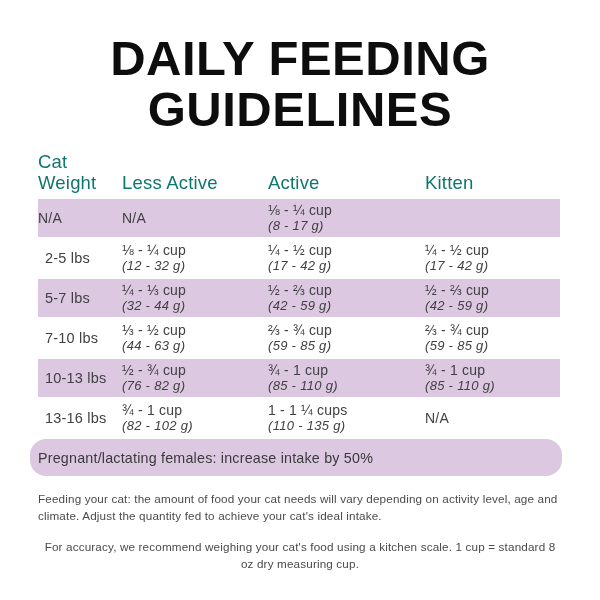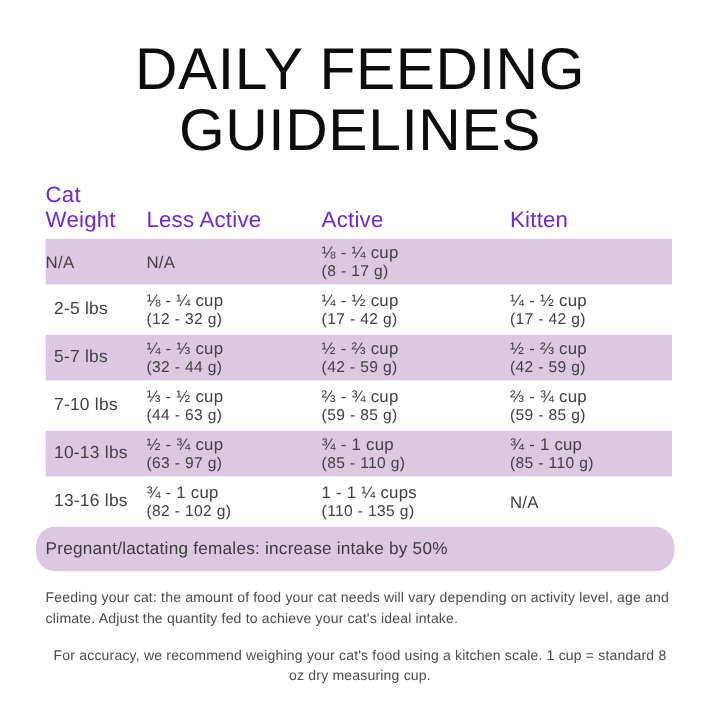--- a/index.html
+++ b/index.html
@@ -10,38 +10,38 @@
   }
   *{margin:0;padding:0;box-sizing:border-box;}
   html,body{width:600px;height:600px;background:#ffffff;overflow:hidden;}
   body{font-family:"Liberation Sans","DejaVu Sans",sans-serif;color:var(--bodytxt);}
 
   .title{
     margin-top:33px;
     text-align:center;
     font-size:49px;
     line-height:51px;
-    font-weight:400;
+    font-weight:700;
     letter-spacing:0.5px;
     color:var(--title);
   }
   .title span{display:block;}
 
   .table{
     margin:16px 0 0 38px;
     width:522px;
   }
   .thead{
     display:grid;
     grid-template-columns:84px 146px 157px 135px;
     align-items:end;
     padding-bottom:6px;
     font-size:18.5px;
     line-height:21px;
-    color:#6d28d9;
+    color:#0f766e;
     letter-spacing:0.2px;
   }
   .th-weight span{display:block;}
 
   .row{
     display:grid;
     grid-template-columns:84px 146px 157px 135px;
     height:38px;
     margin-bottom:2px;
     align-items:stretch;
@@ -49,21 +49,21 @@
   .row.shaded{background:var(--stripe);}
   .cell{
     display:flex;
     flex-direction:column;
     justify-content:center;
     font-size:14px;
     line-height:16.5px;
     letter-spacing:0.2px;
   }
   .cell.weight{padding-left:7px;font-size:14.5px;}
-  .grams{font-size:13px;letter-spacing:0.3px;}
+  .grams{font-size:13px;font-style:italic;letter-spacing:0.3px;}
   .grams:empty{display:none;}
 
   .banner{
     margin-left:-8px;
     margin-top:1px;
     width:532px;
     height:37px;
     background:var(--stripe);
     display:flex;
     align-items:center;
@@ -163,21 +163,21 @@
     <div class="cell">
       <span class="cup">⅔ - ¾ cup</span>
       <span class="grams">(59 - 85 g)</span>
     </div>
   </div>
 
   <div class="row shaded">
     <div class="cell weight">10-13 lbs</div>
     <div class="cell">
       <span class="cup">½ - ¾ cup</span>
-      <span class="grams">(63 - 97 g)</span>
+      <span class="grams">(76 - 82 g)</span>
     </div>
     <div class="cell">
       <span class="cup">¾ - 1 cup</span>
       <span class="grams">(85 - 110 g)</span>
     </div>
     <div class="cell">
       <span class="cup">¾ - 1 cup</span>
       <span class="grams">(85 - 110 g)</span>
     </div>
   </div>

